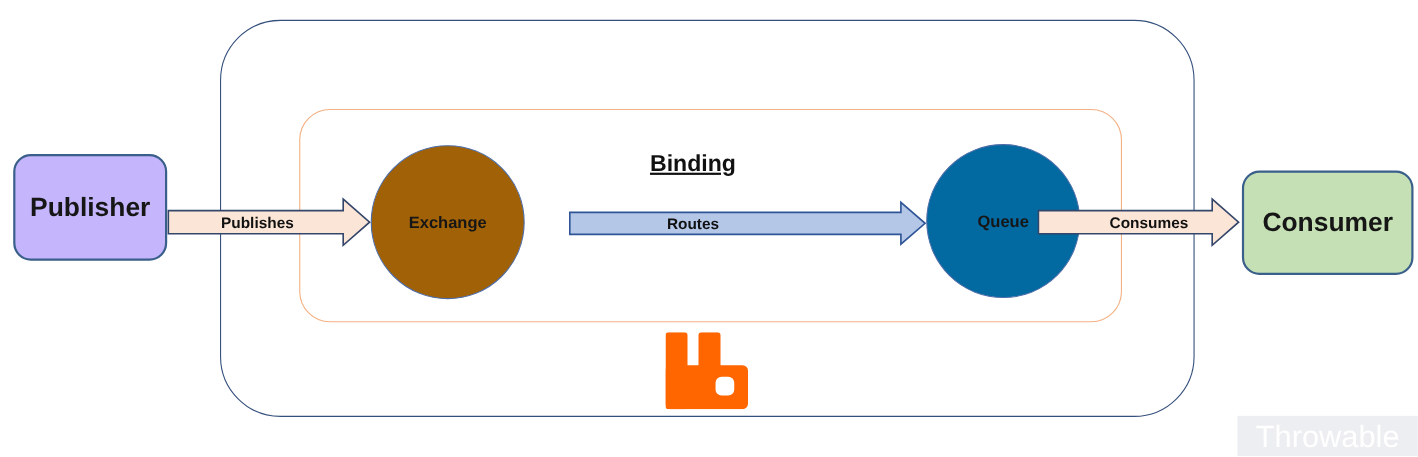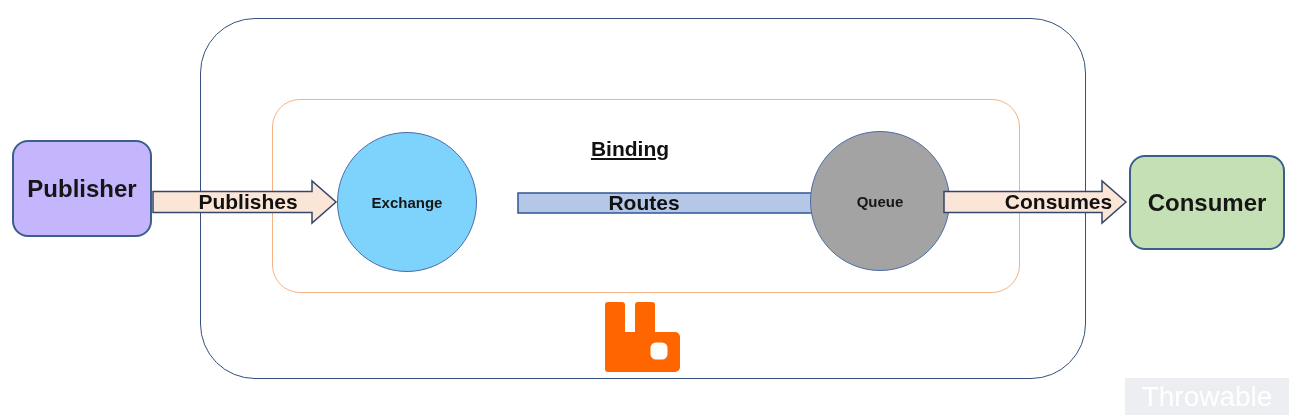--- a/index.html
+++ b/index.html
@@ -71,34 +71,34 @@
     width: 140px; height: 140px;
     border: 1.5px solid #4C6CA8;
     border-radius: 50%;
     display: flex;
     align-items: center;
     justify-content: center;
     font-size: 15px;
     font-weight: bold;
     color: #161616;
   }
-  .exchange-circle { left: 337px; top: 132px; background: #7dd3fc; }
-  .queue-circle    { left: 810px; top: 131px; background: #a3a3a3; }
+  .exchange-circle { left: 337px; top: 132px; background: #a16207; }
+  .queue-circle    { left: 842px; top: 131px; background: #0369a1; }
 
   
   .arrow { position: absolute; }
   .arrow svg { display: block; }
   .arrow .arrow-label {
     position: absolute;
-    left: 16px; top: 0;
+    left: 2px; top: 0;
     height: 100%;
     display: flex;
     align-items: center;
     justify-content: center;
-    font-size: 21px;
+    font-size: 14px;
     font-weight: bold;
     color: #111111;
   }
   .publishes-arrow { left: 152px; top: 179px; width: 186px; height: 46px; }
   .publishes-arrow .arrow-label { width: 160px; }
   .routes-arrow    { left: 477px; top: 182px; width: 290px; height: 42px; padding-left: 40px; }
   .routes-arrow .arrow-label { width: 302px; }
   .consumes-arrow  { left: 943px; top: 179px; width: 185px; height: 46px; }
   .consumes-arrow .arrow-label { width: 159px; margin-left: 20px; }
 

